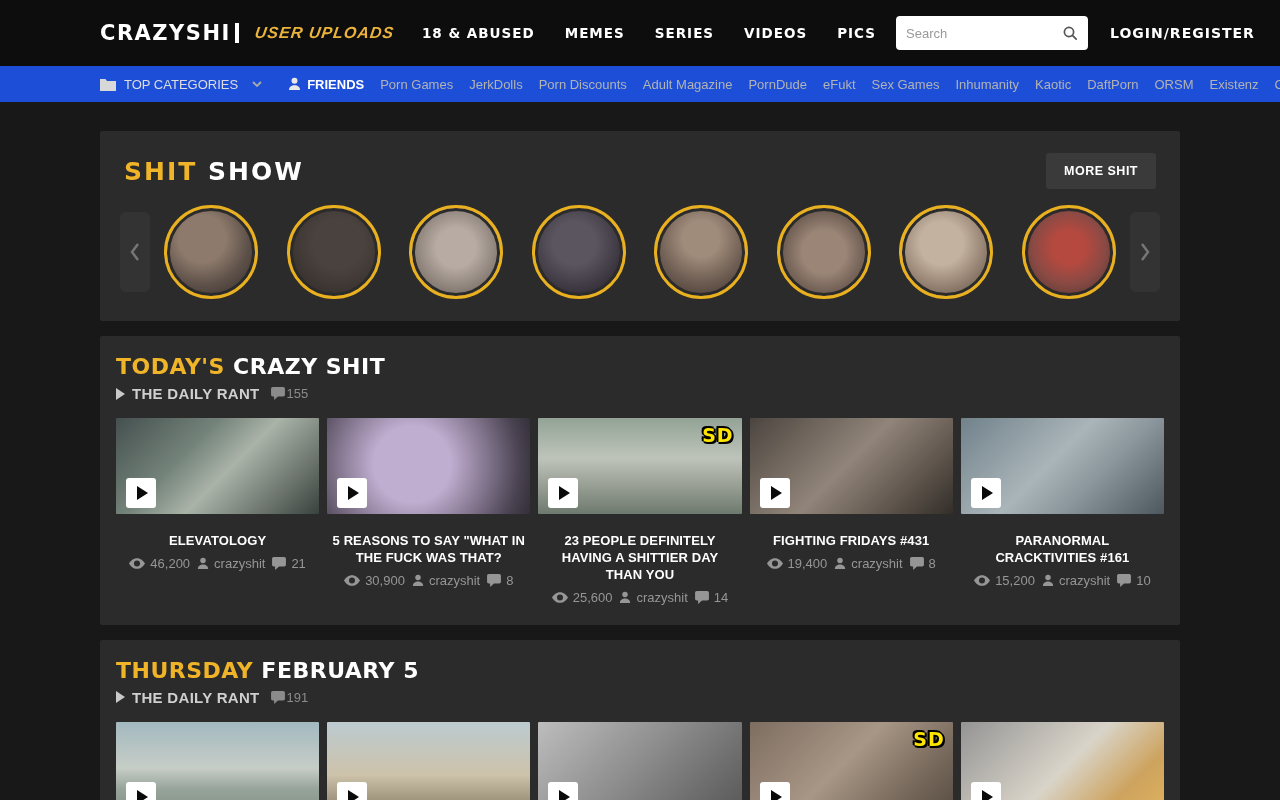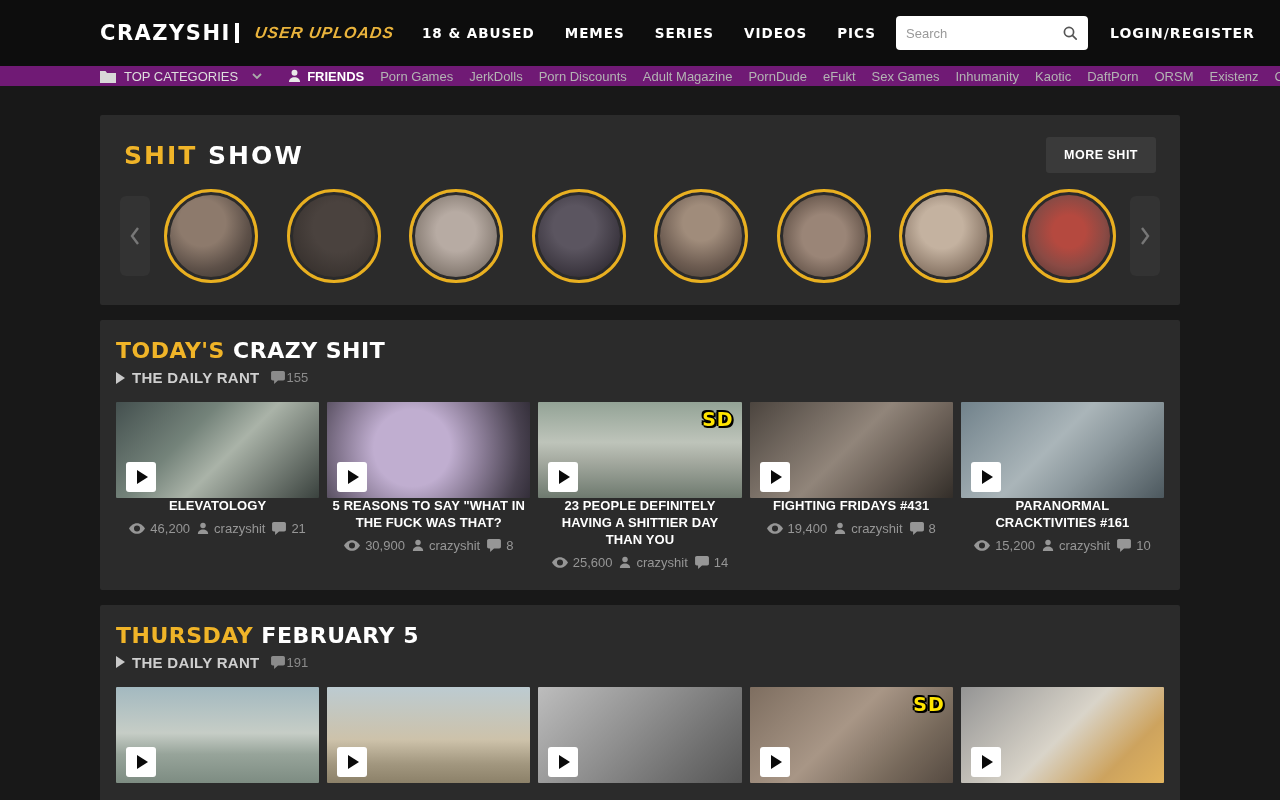--- a/index.html
+++ b/index.html
@@ -22,21 +22,21 @@
   .search-box { margin-left:20px; width:192px; height:34px; background:#fff; border-radius:4px;
     display:flex; align-items:center; padding:0 10px; }
   .search-box input { border:none; outline:none; flex:1; font-size:13px; color:#333;
     font-family:"Liberation Sans", sans-serif; background:transparent; min-width:0; }
   .search-box input::placeholder { color:#999; }
   .search-icon { color:#555; display:flex; flex:none; cursor:pointer; }
   .login { margin-left:22px; color:#fff; text-decoration:none; font-family:"DejaVu Sans", sans-serif;
     font-weight:800; font-size:14px; letter-spacing:1px; white-space:nowrap; }
 
   
-  .subnav { height:20px; background:#701a75; display:flex; align-items:center; }
+  .subnav { height:36px; background:#1d4ed8; display:flex; align-items:center; }
   .subnav-inner { display:flex; align-items:center; gap:16px; font-size:13px; white-space:nowrap; }
   .subnav-cat { display:flex; align-items:center; gap:8px; color:#ddd; cursor:pointer; margin-right:10px; }
   .subnav-cat .chev { margin-left:6px; color:#aaa; display:flex; }
   .subnav-friends { display:flex; align-items:center; gap:6px; color:#fff; font-weight:700; cursor:pointer; }
   .subnav a.plain { color:#b3b3b3; text-decoration:none; }
   .icon-svg { display:inline-flex; vertical-align:middle; }
 
   
   .panel { background:#2b2b2b; border-radius:2px; }
   .panel-show { margin-top:29px; padding:20px 16px 22px 16px; }
@@ -76,21 +76,21 @@
   .cards { display:grid; grid-template-columns:repeat(5,1fr); gap:8px; }
   .card { cursor:pointer; }
   .thumb { position:relative; height:96px; border-radius:1px; overflow:hidden; }
   .play-btn { position:absolute; left:10px; bottom:6px; width:30px; height:30px; background:#fff;
     border-radius:3px; display:flex; align-items:center; justify-content:center; }
   .play-tri { width:0; height:0; border-top:7px solid transparent; border-bottom:7px solid transparent;
     border-left:11px solid #0a0a0a; margin-left:3px; }
   .sd-badge { position:absolute; top:6px; right:8px; color:#ffe400;
     font-family:"DejaVu Sans", sans-serif; font-weight:800; font-size:19px; letter-spacing:1px;
     text-shadow:-2px 0 0 #000, 2px 0 0 #000, 0 -2px 0 #000, 0 2px 0 #000, 2px 2px 0 #000, -2px -2px 0 #000; }
-  .card-title { margin-top:0; color:#fff; font-weight:700; font-size:13px; line-height:1.3;
+  .card-title { margin-top:19px; color:#fff; font-weight:700; font-size:13px; line-height:1.3;
     text-align:center; letter-spacing:.1px; padding:0 4px; }
   .card-stats { margin-top:6px; display:flex; align-items:center; justify-content:center; gap:7px;
     color:#969696; font-size:13px; }
   .stat { display:flex; align-items:center; gap:5px; white-space:nowrap; }
 
   .t1{background:linear-gradient(135deg,#44504f 0%,#74837a 35%,#aab3a8 55%,#3a423e 100%);}
   .t2{background:radial-gradient(circle at 42% 48%,#c0aed0 0 30%,#8a7c96 55%,#48414f 85%,#332e39 100%);}
   .t3{background:linear-gradient(180deg,#93a396 0%,#bec4ba 42%,#a7aca2 60%,#6e7a6f 100%);}
   .t4{background:linear-gradient(135deg,#4c453f 0%,#91крас 0,#91857a 48%,#6b6057 70%,#332e29 100%);}
   .t4{background:linear-gradient(135deg,#4c453f 0%,#91857a 48%,#6b6057 70%,#332e29 100%);}

